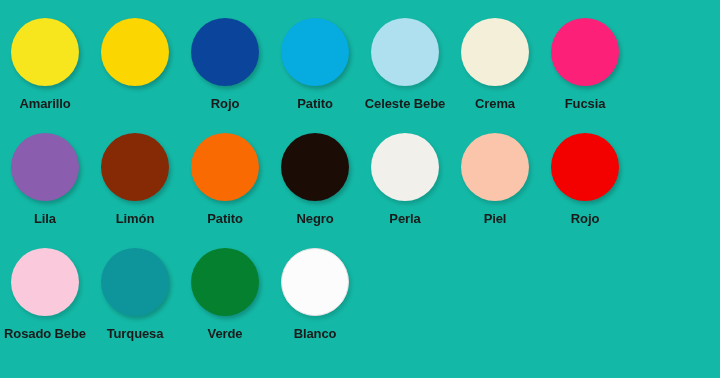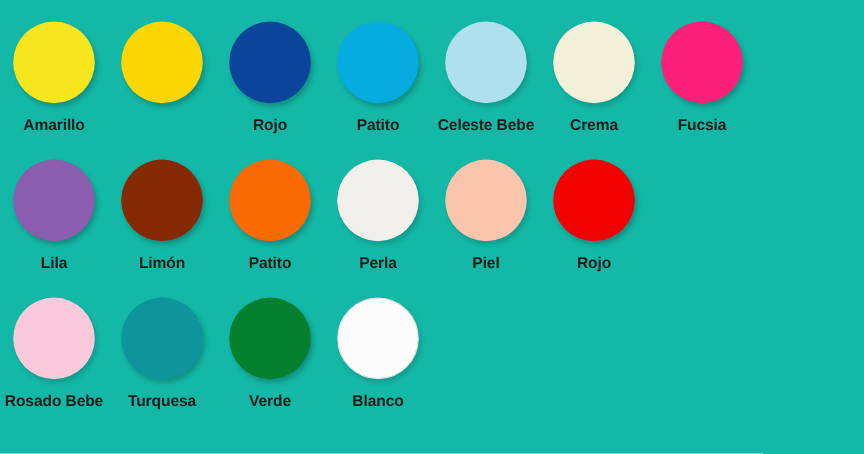--- a/index.html
+++ b/index.html
@@ -137,20 +137,26 @@
         <div class="swatch-label">Limón</div>
       </div>
       <div class="swatch">
         <div class="swatch-disc-wrap">
           <div class="swatch-disc" style="background: rgb(249, 106, 2);"></div>
         </div>
         <div class="swatch-label">Patito</div>
       </div>
       <div class="swatch">
         <div class="swatch-disc-wrap">
+          <div class="swatch-disc" style="background: rgb(28, 12, 6);"></div>
+        </div>
+        <div class="swatch-label">Negro</div>
+      </div>
+      <div class="swatch">
+        <div class="swatch-disc-wrap">
           <div class="swatch-disc pale" style="background: rgb(242, 240, 234);"></div>
         </div>
         <div class="swatch-label">Perla</div>
       </div>
       <div class="swatch">
         <div class="swatch-disc-wrap">
           <div class="swatch-disc pale" style="background: rgb(250, 197, 170);"></div>
         </div>
         <div class="swatch-label">Piel</div>
       </div>

